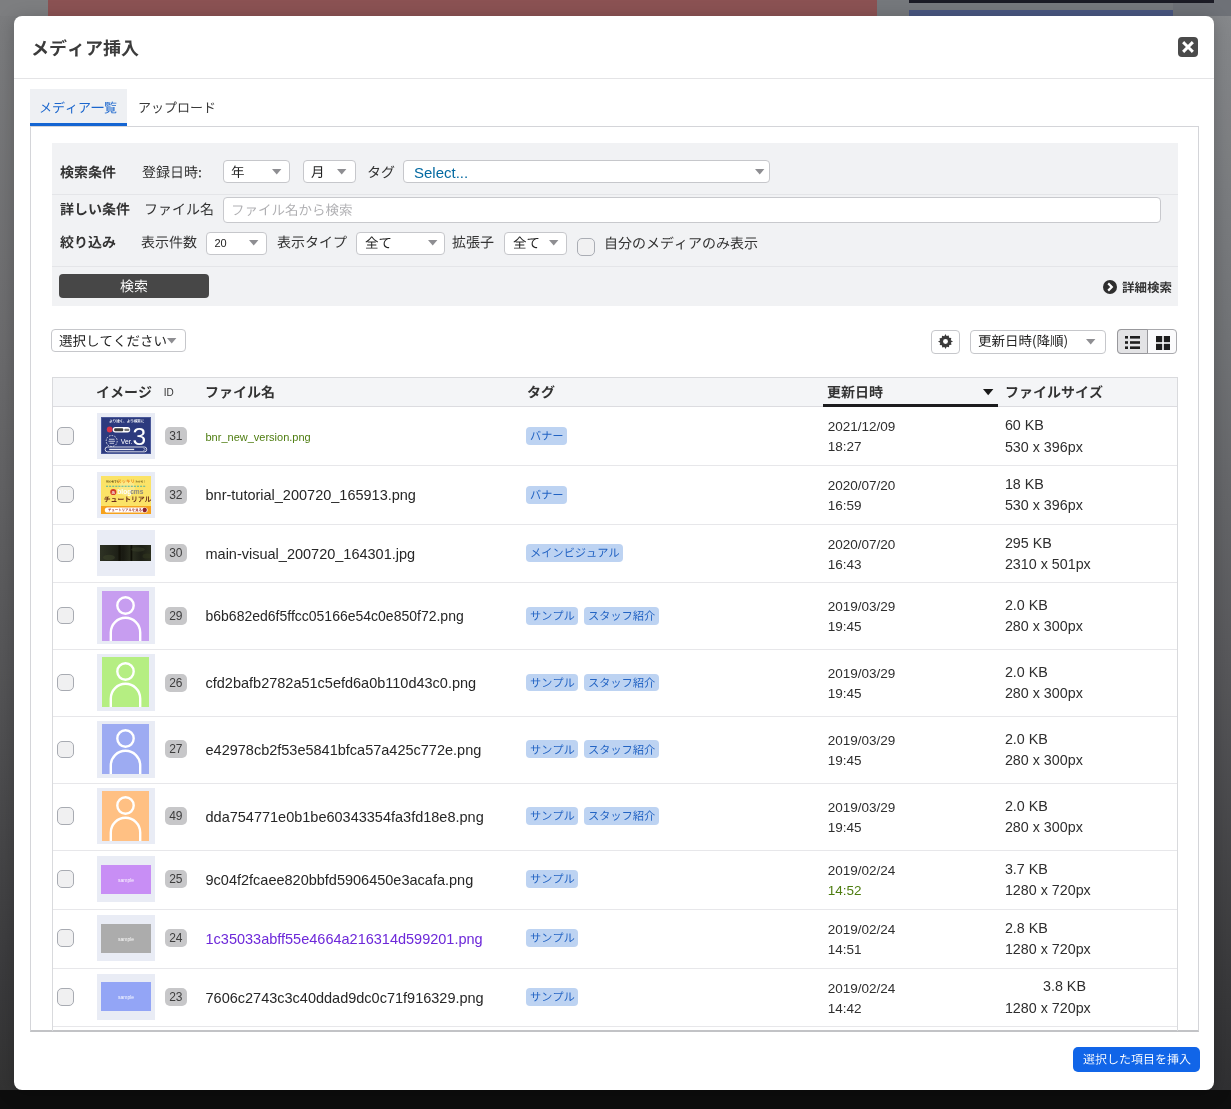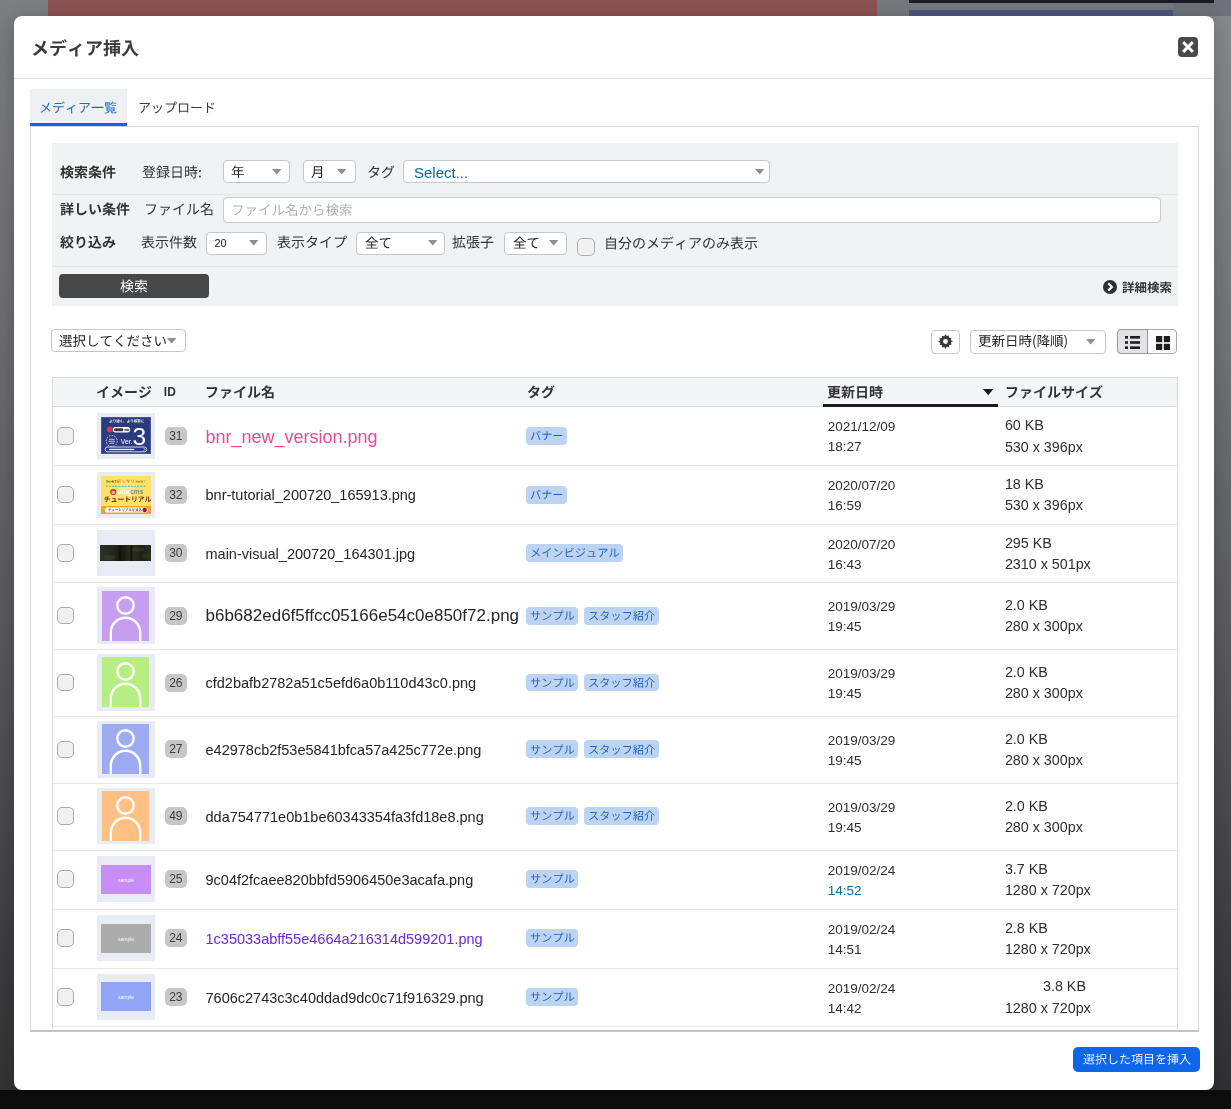--- a/index.html
+++ b/index.html
@@ -155,21 +155,21 @@
       <rect x="7.8" width="6.2" height="6.2"></rect>
       <rect y="7.8" width="6.2" height="6.2"></rect>
       <rect x="7.8" y="7.8" width="6.2" height="6.2"></rect>
     </g>
   </svg>
 <div style="position:absolute;left:52.0px;top:376.5px;width:1125.5px;height:654.5px;border:1px solid #d9dadd;border-bottom:none;box-sizing:border-box"></div>
 <div style="position:absolute;left:53.0px;top:377.5px;width:1123.5px;height:29.0px;background:#f4f5f7;border-bottom:1px solid #dcdce0;box-sizing:border-box"></div>
 <svg style="position:absolute;left:96.1px;top:384.7px;overflow:visible;" width="58" height="16">
     <path fill="#333" d="M0.9 6.9 1.8 8.6C3.5 8.1 5.2 7.4 6.7 6.6V11.1C6.7 11.7 6.6 12.6 6.6 12.9H8.8C8.7 12.6 8.7 11.7 8.7 11.1V5.4C10 4.5 11.4 3.5 12.4 2.4L10.9 1C10 2.1 8.4 3.5 7 4.4C5.4 5.3 3.4 6.2 0.9 6.9Z M18.1 3.4 16.9 4.8C18.3 5.7 19.7 6.7 20.7 7.5C19.3 9.1 17.7 10.5 15.4 11.6L16.9 13C19.3 11.7 20.9 10.2 22.1 8.7C23.3 9.7 24.3 10.6 25.3 11.8L26.7 10.2C25.7 9.2 24.6 8.1 23.3 7.1C24.2 5.8 24.8 4.4 25.2 3.3C25.4 3 25.6 2.4 25.8 2L23.7 1.3C23.7 1.7 23.5 2.2 23.4 2.6C23 3.7 22.5 4.8 21.8 5.9C20.7 5.1 19.2 4.1 18.1 3.4Z M29.3 5.8V8C29.8 8 30.7 8 31.5 8C33.2 8 37.8 8 39.1 8C39.6 8 40.4 8 40.7 8V5.8C40.3 5.9 39.7 5.9 39.1 5.9C37.8 5.9 33.2 5.9 31.5 5.9C30.8 5.9 29.8 5.9 29.3 5.8Z M52.2 1.6 51 2.1C51.5 2.8 51.9 3.4 52.3 4.3L53.5 3.7C53.2 3.1 52.6 2.2 52.2 1.6ZM54.1 0.9 52.9 1.4C53.5 2.1 53.8 2.6 54.3 3.5L55.5 3C55.1 2.4 54.6 1.5 54.1 0.9ZM46.1 1.3 45.1 2.8C46 3.4 47.5 4.3 48.3 4.8L49.3 3.3C48.6 2.8 47.1 1.8 46.1 1.3ZM43.5 11.2 44.6 13.1C45.8 12.9 47.8 12.2 49.3 11.4C51.5 10 53.5 8.3 54.8 6.3L53.7 4.4C52.6 6.4 50.7 8.3 48.3 9.7C46.8 10.5 45.1 11 43.5 11.2ZM44 4.5 43 6C43.9 6.5 45.4 7.5 46.2 8L47.2 6.5C46.5 6 44.9 5 44 4.5Z"></path>
   </svg>
-<div style="position:absolute;left:163.8px;top:386.1px;font-size:12px;line-height:13.0px;color:#333;font-weight:700;white-space:nowrap">ID</div>
+<div style="position:absolute;left:163.8px;top:386.1px;font-size:10px;line-height:13.0px;color:#333;font-weight:400;white-space:nowrap">ID</div>
 <svg style="position:absolute;left:204.5px;top:384.7px;overflow:visible;" width="72" height="16">
     <path fill="#333" d="M12.4 3 11.1 2.1C10.7 2.2 10.2 2.2 10 2.2C9.2 2.2 4.5 2.2 3.5 2.2C3 2.2 2.2 2.2 1.8 2.1V4.1C2.2 4.1 2.9 4 3.5 4C4.5 4 9.2 4 10 4C9.8 5.2 9.3 6.8 8.4 8C7.2 9.4 5.7 10.6 2.9 11.3L4.4 12.9C6.9 12.1 8.8 10.8 10 9.1C11.2 7.5 11.8 5.3 12.1 4C12.2 3.7 12.3 3.3 12.4 3Z M26.4 5.3 25.4 4.4C25.2 4.5 24.6 4.5 24.3 4.5C23.7 4.5 18.5 4.5 17.8 4.5C17.3 4.5 16.8 4.5 16.3 4.4V6.2C16.8 6.1 17.3 6.1 17.8 6.1C18.5 6.1 23.2 6.1 23.9 6.1C23.5 6.7 22.6 7.7 21.8 8.2L23.2 9.2C24.2 8.4 25.5 6.7 26 5.9C26.1 5.8 26.3 5.5 26.4 5.3ZM21.6 6.8H19.7C19.8 7.1 19.8 7.5 19.8 7.8C19.8 9.6 19.5 10.8 17.9 11.9C17.5 12.2 17.2 12.3 16.8 12.5L18.3 13.7C21.6 11.9 21.6 9.4 21.6 6.8Z M28.9 6.9 29.8 8.6C31.5 8.1 33.2 7.4 34.7 6.6V11.1C34.7 11.7 34.6 12.6 34.6 12.9H36.8C36.7 12.6 36.7 11.7 36.7 11.1V5.4C38 4.5 39.4 3.5 40.4 2.4L38.9 1C38 2.1 36.4 3.5 35 4.4C33.4 5.3 31.4 6.2 28.9 6.9Z M49 12 50.2 13C50.3 12.9 50.5 12.7 50.8 12.6C52.4 11.8 54.4 10.2 55.6 8.7L54.5 7.2C53.5 8.6 52.2 9.7 51 10.2C51 9.3 51 3.9 51 2.8C51 2.2 51.1 1.7 51.1 1.6H49C49.1 1.7 49.2 2.2 49.2 2.8C49.2 3.9 49.2 10.2 49.2 11C49.2 11.4 49.1 11.7 49 12ZM42.6 11.8 44.3 12.9C45.5 11.9 46.3 10.5 46.8 8.9C47.1 7.5 47.2 4.6 47.2 2.9C47.2 2.3 47.3 1.7 47.3 1.6H45.2C45.3 2 45.3 2.4 45.3 2.9C45.3 4.6 45.3 7.3 44.9 8.5C44.5 9.6 43.8 10.9 42.6 11.8Z M61 0.3C60.2 1.9 58.6 3.6 56.3 4.8C56.7 5.1 57.3 5.7 57.5 6.1C58.1 5.8 58.6 5.5 59.1 5.1C59.8 5.7 60.7 6.4 61.2 7C59.8 8.1 58.1 8.9 56.3 9.4C56.6 9.8 57.1 10.5 57.3 10.9C58.3 10.6 59.4 10.1 60.4 9.6V13.6H62.1V13H66.8V13.6H68.6V7.2H63.6C65 5.9 66.1 4.3 66.8 2.3L65.7 1.7L65.4 1.8H62.2C62.5 1.4 62.7 1.1 62.9 0.7ZM66.8 11.5H62.1V8.8H66.8ZM61 3.3H64.5C64 4.2 63.4 5.1 62.6 5.8C62 5.2 61.1 4.5 60.3 4C60.6 3.8 60.8 3.5 61 3.3Z"></path>
   </svg>
 <svg style="position:absolute;left:526.7px;top:384.7px;overflow:visible;" width="30" height="16">
     <path fill="#333" d="M8 1.2 5.9 0.6C5.8 1.1 5.5 1.7 5.3 2.1C4.6 3.3 3.3 5.2 0.8 6.7L2.4 7.9C3.8 6.9 5.1 5.6 6 4.3H10.1C9.8 5.1 9.2 6.3 8.5 7.4C7.6 6.8 6.7 6.2 6 5.8L4.8 7C5.5 7.5 6.4 8.1 7.3 8.8C6.1 10 4.6 11.1 2.2 11.8L3.8 13.2C6 12.4 7.6 11.2 8.8 9.9C9.4 10.4 9.9 10.8 10.3 11.2L11.6 9.6C11.2 9.3 10.7 8.8 10.1 8.4C11 7 11.7 5.5 12.1 4.4C12.2 4 12.4 3.7 12.6 3.4L11.2 2.5C10.8 2.6 10.4 2.7 9.9 2.7H7.1C7.3 2.4 7.6 1.7 8 1.2Z M26.6 0.2 25.5 0.7C25.8 1.2 26.3 2 26.6 2.6L27.7 2.1C27.4 1.6 26.9 0.7 26.6 0.2ZM21.6 1.7 19.5 1.1C19.4 1.5 19.1 2.2 18.9 2.5C18.2 3.7 17 5.5 14.5 7L16.1 8.2C17.5 7.3 18.7 6 19.7 4.8H23.6C23.4 5.8 22.6 7.5 21.6 8.6C20.4 10 18.8 11.2 16 12.1L17.6 13.6C20.2 12.5 21.9 11.2 23.3 9.6C24.5 8.1 25.3 6.2 25.7 4.9C25.8 4.6 26 4.2 26.2 3.9L25 3.2L26 2.8C25.8 2.3 25.3 1.4 24.9 0.9L23.8 1.3C24.1 1.8 24.5 2.5 24.8 3.1L24.7 3.1C24.4 3.2 23.9 3.2 23.5 3.2H20.7L20.7 3.2C20.9 2.8 21.3 2.2 21.6 1.7Z"></path>
   </svg>
 <svg style="position:absolute;left:826.6px;top:384.7px;overflow:visible;" width="58" height="16">
     <path fill="#333" d="M2.1 3.4V9.2H3.6L2.3 9.7C2.7 10.3 3.2 10.8 3.7 11.3C2.9 11.6 1.9 11.9 0.5 12.1C0.9 12.5 1.4 13.2 1.6 13.6C3.2 13.3 4.4 12.8 5.4 12.3C7.4 13.2 10 13.4 13 13.4C13.1 12.9 13.4 12.2 13.7 11.8C10.9 11.8 8.6 11.7 6.7 11.1C7.3 10.6 7.6 9.9 7.8 9.2H12.3V3.4H8V2.6H13.2V1.1H0.8V2.6H6.2V3.4ZM3.7 6.9H6.2V7.3L6.2 7.8H3.7ZM8 7.8 8 7.4V6.9H10.6V7.8ZM3.7 4.7H6.2V5.6H3.7ZM8 4.7H10.6V5.6H8ZM6 9.2C5.8 9.6 5.5 10 5.1 10.4C4.6 10.1 4.2 9.7 3.8 9.2Z M26.2 0.6C25.3 1 23.9 1.5 22.6 1.8L21.6 1.5V6.4C21.6 8.3 21.4 10.7 19.8 12.5C20.2 12.7 20.8 13.2 21 13.6C22.9 11.7 23.2 8.7 23.2 6.6H24.6V13.5H26.2V6.6H27.6V5.1H23.2V3.1C24.7 2.8 26.2 2.4 27.5 1.8ZM15.4 3.4C15.6 3.9 15.8 4.5 15.9 4.9H14.6V6.3H17.1V7.4H14.6V8.8H16.8C16.1 9.9 15.1 10.9 14.2 11.5C14.6 11.8 15.1 12.3 15.3 12.7C15.9 12.2 16.5 11.5 17.1 10.7V13.6H18.7V10.6C19.1 10.9 19.5 11.4 19.7 11.6L20.7 10.4C20.4 10.2 19.2 9.3 18.7 8.9V8.8H21V7.4H18.7V6.3H21.2V4.9H19.7C19.9 4.5 20.2 4 20.4 3.3L19.6 3.2H21.1V1.8H18.7V0.5H17.1V1.8H14.7V3.2H16.3ZM16.8 3.2H18.9C18.8 3.7 18.6 4.3 18.4 4.7L19.4 4.9H16.5L17.2 4.7C17.2 4.3 17 3.7 16.8 3.2Z M31.9 7.6H38.1V10.8H31.9ZM31.9 6V3H38.1V6ZM30.2 1.3V13.4H31.9V12.5H38.1V13.4H39.9V1.3Z M48.1 9.7C48.7 10.4 49.5 11.4 49.7 12.1L51.2 11.2C50.9 10.5 50.1 9.6 49.4 8.9ZM50.7 0.4V1.9H48V3.4H50.7V4.6H47.5V6.1H52.5V7.3H47.6V8.7H52.5V11.8C52.5 12 52.4 12 52.2 12C52 12 51.2 12 50.5 12C50.8 12.4 51 13.1 51.1 13.6C52.1 13.6 52.9 13.5 53.4 13.3C54 13 54.1 12.6 54.1 11.8V8.7H55.5V7.3H54.1V6.1H55.6V4.6H52.4V3.4H55.2V1.9H52.4V0.4ZM45.7 6.7V9.4H44.4V6.7ZM45.7 5.3H44.4V2.8H45.7ZM42.9 1.3V12.1H44.4V10.9H47.3V1.3Z"></path>
   </svg>
 <svg style="position:absolute;left:983px;top:388.5px" width="11" height="7">
@@ -197,21 +197,21 @@
       <rect x="7.5" y="23.8" width="6.5" height=".9" fill="#fff" opacity=".8"></rect>
       <rect x="8.5" y="25.8" width="4.5" height=".9" fill="#fff" opacity=".8"></rect>
       <text x="19.8" y="26.8" font-family="Liberation Sans" font-size="6.8" fill="#fff">Ver.</text>
       <text x="31.4" y="28.3" font-family="Liberation Sans" font-size="24.5" fill="#fff">3</text>
       <rect x="4.2" y="30" width="41.5" height="4.8" rx="2.2" fill="none" stroke="#fff" stroke-width=".8"></rect>
       <rect x="8.2" y="31.8" width="25" height="1.3" fill="#fff" opacity=".92"></rect>
       <path d="M42.5 30.9 L44 32.4 L42.5 33.9" stroke="#fff" stroke-width=".7" fill="none"></path>
     </svg>
   </div>
 <div style="position:absolute;left:164.9px;top:426.9px;width:21.9px;height:18.1px;background:#c7c7c9;border-radius:5px;color:#3d3d3d;font-size:12px;line-height:18.1px;text-align:center">31</div>
-<div style="position:absolute;left:205.5px;top:429.5px;font-size:18px;line-height:14.5px;color:#ec4899;white-space:nowrap">bnr_new_version.png</div>
+<div style="position:absolute;left:205.5px;top:429.5px;font-size:11px;line-height:14.5px;color:#4d7c0f;white-space:nowrap">bnr_new_version.png</div>
 <div style="position:absolute;left:525.7px;top:426.9px;width:41.6px;height:17.9px;background:#bdd3f2;border-radius:4px"></div>
 <svg style="position:absolute;left:529.7px;top:430.1px;overflow:visible;" width="35" height="13">
     <path fill="#2263c3" d="M8.6 1.1 8 1.4C8.3 1.8 8.7 2.5 8.9 2.9L9.5 2.7C9.3 2.2 8.8 1.5 8.6 1.1ZM9.8 0.7 9.2 0.9C9.5 1.4 9.9 2 10.1 2.5L10.7 2.2C10.5 1.8 10.1 1.1 9.8 0.7ZM2.4 6.5C2 7.4 1.4 8.6 0.7 9.5L1.7 9.9C2.3 9 2.9 7.9 3.3 6.9C3.8 5.7 4.2 4.1 4.3 3.4C4.4 3.1 4.5 2.8 4.5 2.5L3.5 2.3C3.4 3.6 2.9 5.3 2.4 6.5ZM8 6.1C8.4 7.3 8.9 8.8 9.2 9.9L10.2 9.6C9.9 8.6 9.3 6.9 8.9 5.8C8.4 4.6 7.7 3 7.2 2.2L6.3 2.5C6.8 3.3 7.5 4.9 8 6.1Z M12.3 3.8V4.7C12.5 4.7 12.9 4.7 13.4 4.7H16.6C16.6 7 15.7 8.6 13.6 9.6L14.5 10.3C16.7 9 17.6 7.1 17.6 4.7H20.5C20.9 4.7 21.3 4.7 21.5 4.7V3.8C21.3 3.8 20.9 3.8 20.6 3.8H17.6V2.3C17.6 2 17.6 1.4 17.6 1.2H16.5C16.6 1.4 16.6 2 16.6 2.3V3.8H13.3C12.9 3.8 12.5 3.8 12.3 3.8Z M23.5 5V6.1C23.9 6.1 24.5 6 25.1 6C25.9 6 30.4 6 31.2 6C31.8 6 32.2 6.1 32.4 6.1V5C32.2 5 31.8 5.1 31.2 5.1C30.4 5.1 25.9 5.1 25.1 5.1C24.5 5.1 23.9 5 23.5 5Z"></path>
   </svg>
 <div style="position:absolute;left:827.8px;top:420.4px;font-size:13.5px;line-height:13.5px;color:#2e2e2e;white-space:nowrap">2021/12/09</div>
 <div style="position:absolute;left:827.8px;top:440.4px;font-size:13.5px;line-height:13.5px;color:#2e2e2e;white-space:nowrap">18:27</div>
 <div style="position:absolute;left:1004.9px;top:418.3px;font-size:14.3px;line-height:14.3px;color:#2e2e2e;white-space:nowrap">60 KB</div>
 <div style="position:absolute;left:1004.9px;top:439.5px;font-size:14.3px;line-height:14.3px;color:#2e2e2e;white-space:nowrap">530 x 396px</div>
 <div style="position:absolute;left:53.0px;top:524.0px;width:1123.5px;height:1.0px;background:#e7e7ea"></div>
 <div style="position:absolute;left:56.6px;top:485.9px;width:17.7px;height:17.6px;background:#f0f0f1;border:1.6px solid #a8abb2;border-radius:5px;box-sizing:border-box"></div>
@@ -289,21 +289,21 @@
 <div style="position:absolute;left:53.0px;top:649.0px;width:1123.5px;height:1.0px;background:#e7e7ea"></div>
 <div style="position:absolute;left:56.6px;top:606.9px;width:17.7px;height:17.6px;background:#f0f0f1;border:1.6px solid #a8abb2;border-radius:5px;box-sizing:border-box"></div>
 <div style="position:absolute;left:97.0px;top:587.4px;width:57.8px;height:56.5px;background:#e9ecf5;display:flex;align-items:center;justify-content:center;overflow:hidden">
     <svg width="47" height="50">
       <rect width="47" height="50" fill="#c79df0"></rect>
       <circle cx="23.5" cy="14.5" r="8.2" fill="none" stroke="#fff" stroke-width="2.4"></circle>
       <path d="M8.8 50 L8.8 41.5 A14.7 14.7 0 0 1 38.2 41.5 L38.2 50" fill="none" stroke="#fff" stroke-width="2.4"></path>
     </svg>
   </div>
 <div style="position:absolute;left:164.9px;top:606.7px;width:21.9px;height:18.1px;background:#c7c7c9;border-radius:5px;color:#3d3d3d;font-size:12px;line-height:18.1px;text-align:center">29</div>
-<div style="position:absolute;left:205.5px;top:609.3px;font-size:17px;line-height:14.5px;color:#262626;white-space:nowrap">b6b682ed6f5ffcc05166e54c0e850f72.png</div>
+<div style="position:absolute;left:205.5px;top:609.3px;font-size:14px;line-height:14.5px;color:#262626;white-space:nowrap">b6b682ed6f5ffcc05166e54c0e850f72.png</div>
 <div style="position:absolute;left:525.7px;top:606.7px;width:52.8px;height:17.9px;background:#bdd3f2;border-radius:4px"></div>
 <svg style="position:absolute;left:529.7px;top:609.9px;overflow:visible;" width="46" height="13">
     <path fill="#2263c3" d="M0.8 3.4V4.4C0.9 4.3 1.4 4.3 1.9 4.3H3.1V6.1C3.1 6.6 3 7 3 7.1H4C4 7 4 6.5 4 6.1V4.3H7.2V4.8C7.2 7.9 6.1 8.9 4.1 9.7L4.9 10.4C7.4 9.2 8.1 7.7 8.1 4.7V4.3H9.3C9.8 4.3 10.2 4.3 10.3 4.3V3.4C10.2 3.4 9.8 3.5 9.3 3.5H8.1V2.1C8.1 1.6 8.1 1.3 8.1 1.1H7.1C7.1 1.3 7.2 1.6 7.2 2.1V3.5H4V2C4 1.6 4 1.3 4 1.2H3C3.1 1.5 3.1 1.8 3.1 2V3.5H1.9C1.4 3.5 0.9 3.4 0.8 3.4Z M13.7 1.6 13.1 2.3C13.9 2.9 15.3 4.1 15.9 4.7L16.6 4C16 3.3 14.5 2.2 13.7 1.6ZM12.8 9.2 13.4 10.1C15.2 9.7 16.7 9 17.8 8.3C19.5 7.3 20.8 5.7 21.5 4.3L21 3.4C20.4 4.8 19 6.4 17.3 7.5C16.2 8.2 14.7 8.9 12.8 9.2Z M31.4 1.8C31.4 1.4 31.8 1.1 32.2 1.1C32.6 1.1 32.9 1.4 32.9 1.8C32.9 2.2 32.6 2.6 32.2 2.6C31.8 2.6 31.4 2.2 31.4 1.8ZM30.9 1.8C30.9 1.9 30.9 2.1 31 2.2L30.6 2.2C30.1 2.2 25.6 2.2 25 2.2C24.6 2.2 24.2 2.2 23.9 2.1V3.1C24.1 3.1 24.5 3.1 25 3.1C25.6 3.1 30 3.1 30.7 3.1C30.6 4.1 30 5.7 29.2 6.7C28.3 7.9 27 8.9 24.9 9.4L25.6 10.2C27.7 9.6 29 8.6 30 7.3C30.9 6.1 31.5 4.3 31.7 3.1L31.7 3C31.9 3 32 3.1 32.2 3.1C32.8 3.1 33.4 2.5 33.4 1.8C33.4 1.1 32.8 0.5 32.2 0.5C31.5 0.5 30.9 1.1 30.9 1.8Z M39.5 9.6 40.1 10.1C40.1 10 40.3 10 40.4 9.9C41.7 9.2 43.3 8.1 44.3 6.8L43.7 6C42.9 7.3 41.5 8.3 40.5 8.7C40.5 8.4 40.5 3 40.5 2.3C40.5 1.9 40.5 1.5 40.5 1.5H39.5C39.5 1.5 39.5 1.9 39.5 2.3C39.5 3 39.5 8.5 39.5 9C39.5 9.2 39.5 9.4 39.5 9.6ZM34.3 9.6 35.2 10.1C36.1 9.4 36.8 8.3 37.2 7.1C37.5 5.9 37.5 3.5 37.5 2.3C37.5 2 37.6 1.6 37.6 1.5H36.5C36.6 1.7 36.6 2 36.6 2.3C36.6 3.6 36.6 5.8 36.3 6.8C36 7.9 35.3 8.9 34.3 9.6Z"></path>
   </svg>
 <div style="position:absolute;left:583.5px;top:606.7px;width:75.2px;height:17.9px;background:#bdd3f2;border-radius:4px"></div>
 <svg style="position:absolute;left:587.5px;top:609.9px;overflow:visible;" width="69" height="13">
     <path fill="#2263c3" d="M9 2.4 8.4 1.9C8.2 2 7.9 2 7.5 2C7.1 2 3.7 2 3.2 2C2.9 2 2.3 2 2.1 1.9V3C2.2 3 2.8 2.9 3.2 2.9C3.6 2.9 7.2 2.9 7.6 2.9C7.3 3.8 6.5 5.2 5.7 6C4.6 7.3 2.9 8.6 1.1 9.4L1.8 10.1C3.5 9.4 5 8.1 6.2 6.8C7.3 7.9 8.5 9.2 9.3 10.2L10.1 9.5C9.3 8.6 8 7.1 6.8 6.1C7.6 5.1 8.3 3.8 8.7 2.9C8.7 2.7 8.9 2.5 9 2.4Z M17.2 1.1 16.2 0.7C16.1 1 15.9 1.4 15.8 1.6C15.3 2.6 14.2 4.3 12.2 5.5L13 6.1C14.2 5.2 15.2 4.1 15.9 3.1H19.7C19.5 4.1 18.9 5.3 18.2 6.2C17.4 5.7 16.6 5.2 15.8 4.7L15.2 5.3C16 5.8 16.8 6.4 17.6 7C16.6 8 15.2 9.1 13.3 9.7L14.1 10.3C16 9.6 17.4 8.6 18.4 7.5C18.8 7.9 19.2 8.2 19.6 8.5L20.2 7.8C19.9 7.5 19.4 7.1 19 6.8C19.8 5.6 20.4 4.3 20.7 3.3C20.8 3.1 20.9 2.8 21 2.7L20.2 2.2C20 2.3 19.8 2.3 19.5 2.3H16.5L16.7 1.9C16.8 1.7 17 1.4 17.2 1.1Z M27.8 3.4 27 3.7C27.2 4.2 27.7 5.6 27.9 6.1L28.7 5.8C28.5 5.3 28 3.9 27.8 3.4ZM31.9 4 30.9 3.7C30.7 5.2 30.2 6.6 29.4 7.6C28.4 8.7 27 9.6 25.7 9.9L26.5 10.7C27.7 10.2 29.1 9.4 30.1 8C30.9 7 31.4 5.8 31.7 4.6C31.7 4.4 31.8 4.3 31.9 4ZM25.2 4 24.4 4.3C24.6 4.7 25.2 6.2 25.4 6.8L26.2 6.5C26 5.9 25.4 4.4 25.2 4Z M43.2 2.4 42.6 2C42.3 2 42.1 2 42 2C41.5 2 37 2 36.3 2C36 2 35.5 2 35.2 2V2.9C35.5 2.9 35.9 2.9 36.3 2.9C37 2.9 41.4 2.9 42.1 2.9C41.9 4 41.4 5.5 40.6 6.6C39.7 7.8 38.4 8.7 36.2 9.3L37 10.1C39.1 9.5 40.4 8.4 41.4 7.1C42.3 5.9 42.8 4.1 43.1 3C43.1 2.8 43.2 2.6 43.2 2.4Z M48.1 7C48.4 7.6 48.7 8.5 48.8 9L49.5 8.8C49.4 8.3 49.1 7.4 48.8 6.8ZM45.8 6.9C45.7 7.8 45.5 8.8 45.1 9.5C45.3 9.6 45.6 9.7 45.8 9.8C46.1 9.1 46.4 8 46.5 7ZM50.1 6.1V10.8H50.9V10.2H54.3V10.7H55.1V6.1ZM50.9 9.4V6.9H54.3V9.4ZM49.7 1V1.8H51.5C51.3 3.2 50.8 4.3 49.2 5C49.4 5.1 49.7 5.4 49.8 5.6C51.5 4.8 52.1 3.5 52.3 1.8H54.5C54.4 3.6 54.3 4.3 54.1 4.4C54.1 4.5 54 4.6 53.8 4.6C53.6 4.6 53.1 4.6 52.6 4.5C52.7 4.7 52.8 5.1 52.8 5.3C53.4 5.3 53.9 5.3 54.1 5.3C54.4 5.3 54.6 5.2 54.8 5C55.1 4.7 55.2 3.8 55.3 1.4C55.3 1.3 55.3 1 55.3 1ZM45.2 5.5 45.3 6.2 47 6.1V10.8H47.8V6.1L48.7 6C48.8 6.3 48.8 6.5 48.9 6.7L49.5 6.4C49.3 5.8 48.9 4.8 48.4 4.1L47.8 4.3C48 4.6 48.2 5 48.4 5.3L46.7 5.4C47.5 4.4 48.3 3.1 49 2L48.2 1.7C47.9 2.3 47.5 3 47.1 3.7C46.9 3.5 46.7 3.3 46.4 3C46.9 2.4 47.3 1.5 47.7 0.8L47 0.4C46.7 1.1 46.3 1.9 46 2.5L45.7 2.3L45.2 2.8C45.7 3.3 46.3 3.9 46.7 4.4C46.4 4.8 46.2 5.1 45.9 5.4Z M61.6 1.3C62.6 2.9 64.5 4.5 66.3 5.5C66.4 5.2 66.6 5 66.8 4.7C65 3.9 63.1 2.3 61.9 0.4H61.1C60.2 2 58.4 3.9 56.4 4.9C56.6 5.1 56.8 5.4 56.9 5.6C58.9 4.5 60.7 2.8 61.6 1.3ZM63.1 4.4V10.7H64V4.4ZM59.1 4.4V6C59.1 7.4 58.9 9 56.8 10.2C57.1 10.3 57.4 10.6 57.5 10.8C59.8 9.4 60 7.6 60 6V4.4Z"></path>
   </svg>
 <div style="position:absolute;left:827.8px;top:600.2px;font-size:13.5px;line-height:13.5px;color:#2e2e2e;white-space:nowrap">2019/03/29</div>
 <div style="position:absolute;left:827.8px;top:620.2px;font-size:13.5px;line-height:13.5px;color:#2e2e2e;white-space:nowrap">19:45</div>
@@ -386,21 +386,21 @@
       <text x="25" y="16.5" font-family="Liberation Sans" font-size="5" fill="#fff" text-anchor="middle" opacity=".95">sample</text>
     </svg>
   </div>
 <div style="position:absolute;left:164.9px;top:870.2px;width:21.9px;height:18.1px;background:#c7c7c9;border-radius:5px;color:#3d3d3d;font-size:12px;line-height:18.1px;text-align:center">25</div>
 <div style="position:absolute;left:205.5px;top:872.8px;font-size:14.5px;line-height:14.5px;color:#262626;white-space:nowrap">9c04f2fcaee820bbfd5906450e3acafa.png</div>
 <div style="position:absolute;left:525.7px;top:870.2px;width:52.8px;height:17.9px;background:#bdd3f2;border-radius:4px"></div>
 <svg style="position:absolute;left:529.7px;top:873.4px;overflow:visible;" width="46" height="13">
     <path fill="#2263c3" d="M0.8 3.4V4.4C0.9 4.3 1.4 4.3 1.9 4.3H3.1V6.1C3.1 6.6 3 7 3 7.1H4C4 7 4 6.5 4 6.1V4.3H7.2V4.8C7.2 7.9 6.1 8.9 4.1 9.7L4.9 10.4C7.4 9.2 8.1 7.7 8.1 4.7V4.3H9.3C9.8 4.3 10.2 4.3 10.3 4.3V3.4C10.2 3.4 9.8 3.5 9.3 3.5H8.1V2.1C8.1 1.6 8.1 1.3 8.1 1.1H7.1C7.1 1.3 7.2 1.6 7.2 2.1V3.5H4V2C4 1.6 4 1.3 4 1.2H3C3.1 1.5 3.1 1.8 3.1 2V3.5H1.9C1.4 3.5 0.9 3.4 0.8 3.4Z M13.7 1.6 13.1 2.3C13.9 2.9 15.3 4.1 15.9 4.7L16.6 4C16 3.3 14.5 2.2 13.7 1.6ZM12.8 9.2 13.4 10.1C15.2 9.7 16.7 9 17.8 8.3C19.5 7.3 20.8 5.7 21.5 4.3L21 3.4C20.4 4.8 19 6.4 17.3 7.5C16.2 8.2 14.7 8.9 12.8 9.2Z M31.4 1.8C31.4 1.4 31.8 1.1 32.2 1.1C32.6 1.1 32.9 1.4 32.9 1.8C32.9 2.2 32.6 2.6 32.2 2.6C31.8 2.6 31.4 2.2 31.4 1.8ZM30.9 1.8C30.9 1.9 30.9 2.1 31 2.2L30.6 2.2C30.1 2.2 25.6 2.2 25 2.2C24.6 2.2 24.2 2.2 23.9 2.1V3.1C24.1 3.1 24.5 3.1 25 3.1C25.6 3.1 30 3.1 30.7 3.1C30.6 4.1 30 5.7 29.2 6.7C28.3 7.9 27 8.9 24.9 9.4L25.6 10.2C27.7 9.6 29 8.6 30 7.3C30.9 6.1 31.5 4.3 31.7 3.1L31.7 3C31.9 3 32 3.1 32.2 3.1C32.8 3.1 33.4 2.5 33.4 1.8C33.4 1.1 32.8 0.5 32.2 0.5C31.5 0.5 30.9 1.1 30.9 1.8Z M39.5 9.6 40.1 10.1C40.1 10 40.3 10 40.4 9.9C41.7 9.2 43.3 8.1 44.3 6.8L43.7 6C42.9 7.3 41.5 8.3 40.5 8.7C40.5 8.4 40.5 3 40.5 2.3C40.5 1.9 40.5 1.5 40.5 1.5H39.5C39.5 1.5 39.5 1.9 39.5 2.3C39.5 3 39.5 8.5 39.5 9C39.5 9.2 39.5 9.4 39.5 9.6ZM34.3 9.6 35.2 10.1C36.1 9.4 36.8 8.3 37.2 7.1C37.5 5.9 37.5 3.5 37.5 2.3C37.5 2 37.6 1.6 37.6 1.5H36.5C36.6 1.7 36.6 2 36.6 2.3C36.6 3.6 36.6 5.8 36.3 6.8C36 7.9 35.3 8.9 34.3 9.6Z"></path>
   </svg>
 <div style="position:absolute;left:827.8px;top:863.7px;font-size:13.5px;line-height:13.5px;color:#2e2e2e;white-space:nowrap">2019/02/24</div>
-<div style="position:absolute;left:827.8px;top:883.7px;font-size:13.5px;line-height:13.5px;color:#0369a1;white-space:nowrap">14:52</div>
+<div style="position:absolute;left:827.8px;top:883.7px;font-size:13.5px;line-height:13.5px;color:#4d7c0f;white-space:nowrap">14:52</div>
 <div style="position:absolute;left:1004.9px;top:861.6px;font-size:14.3px;line-height:14.3px;color:#2e2e2e;white-space:nowrap">3.7 KB</div>
 <div style="position:absolute;left:1004.9px;top:882.8px;font-size:14.3px;line-height:14.3px;color:#2e2e2e;white-space:nowrap">1280 x 720px</div>
 <div style="position:absolute;left:53.0px;top:967.6px;width:1123.5px;height:1.0px;background:#e7e7ea"></div>
 <div style="position:absolute;left:56.6px;top:929.4px;width:17.7px;height:17.6px;background:#f0f0f1;border:1.6px solid #a8abb2;border-radius:5px;box-sizing:border-box"></div>
 <div style="position:absolute;left:97.0px;top:915.0px;width:57.8px;height:46.4px;background:#e9ecf5;display:flex;align-items:center;justify-content:center;overflow:hidden">
     <svg width="50" height="29">
       <rect width="50" height="29" fill="#acacac"></rect>
       <text x="25" y="16.5" font-family="Liberation Sans" font-size="5" fill="#fff" text-anchor="middle" opacity=".95">sample</text>
     </svg>
   </div>

